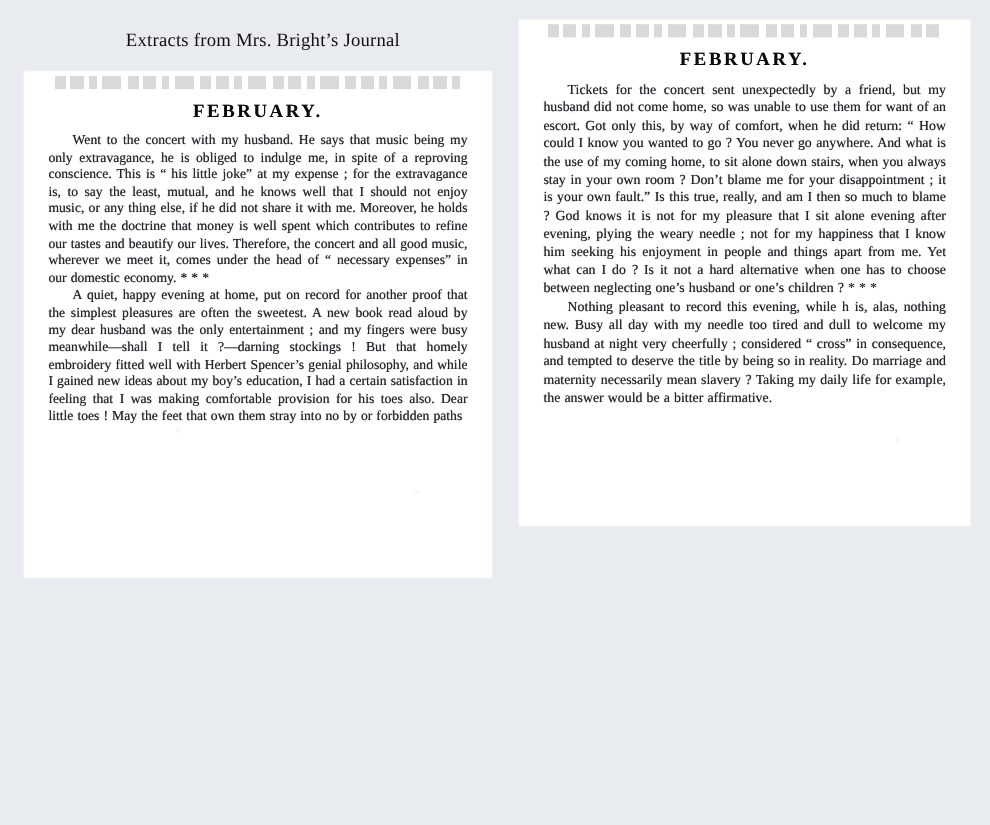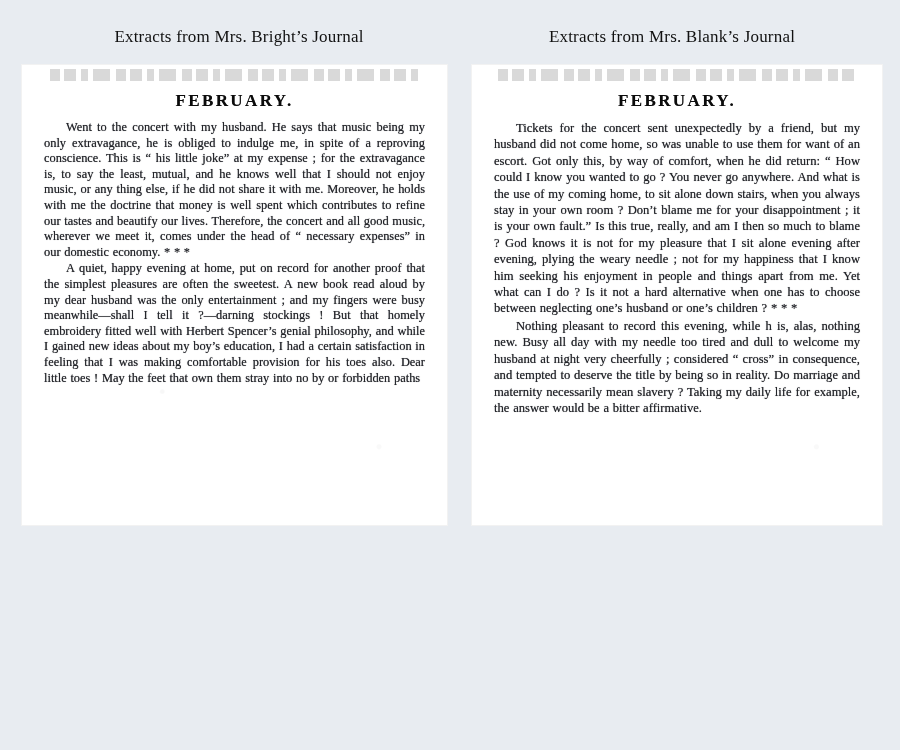--- a/index.html
+++ b/index.html
@@ -137,21 +137,20 @@
         <div class="scan-body">
           <p>Went to the concert with my husband. He says that music being my only extravagance, he is obliged to indulge me, in spite of a reproving conscience. This is “ his little joke” at my expense ; for the extravagance is, to say the least, mutual, and he knows well that I should not enjoy music, or any thing else, if he did not share it with me. Moreover, he holds with me the doctrine that money is well spent which contributes to refine our tastes and beautify our lives. Therefore, the concert and all good music, wherever we meet it, comes under the head of “ necessary expenses” in our domestic economy. *  *  *</p>
           <p>A quiet, happy evening at home, put on record for another proof that the simplest pleasures are often the sweetest. A new book read aloud by my dear husband was the only entertainment ; and my fingers were busy meanwhile—shall I tell it ?—darning stockings ! But that homely embroidery fitted well with Herbert Spencer’s genial philosophy, and while I gained new ideas about my boy’s education, I had a certain satisfaction in feeling that I was making comfortable provision for his toes also. Dear little toes ! May the feet that own them stray into no by or forbidden paths</p>
         </div>
       </div>
       <div class="scan-noise"></div>
     </div>
   </div>
 
   <div class="column col-right">
-    <div class="caption">Extracts from Mrs. Blank’s Journal</div>
     <div class="scan">
       <div class="scan-topghost"></div>
       <div class="scan-inner">
         <div class="scan-heading">FEBRUARY.</div>
         <div class="scan-body">
           <p>Tickets for the concert sent unexpectedly by a friend, but my husband did not come home, so was unable to use them for want of an escort. Got only this, by way of comfort, when he did return: “ How could I know you wanted to go ? You never go anywhere. And what is the use of my coming home, to sit alone down stairs, when you always stay in your own room ? Don’t blame me for your disappointment ; it is your own fault.” Is this true, really, and am I then so much to blame ? God knows it is not for my pleasure that I sit alone evening after evening, plying the weary needle ; not for my happiness that I know him seeking his enjoyment in people and things apart from me. Yet what can I do ? Is it not a hard alternative when one has to choose between neglecting one’s husband or one’s children ?  *    *    *</p>
           <p>Nothing pleasant to record this evening, while h is, alas, nothing new. Busy all day with my needle  too tired and dull to welcome my husband at night very cheerfully ; considered “ cross” in consequence, and tempted to deserve the title by being so in reality. Do marriage and maternity necessarily mean slavery ? Taking my daily life for example, the answer would be a bitter affirmative.</p>
         </div>
       </div>
       <div class="scan-noise"></div>

